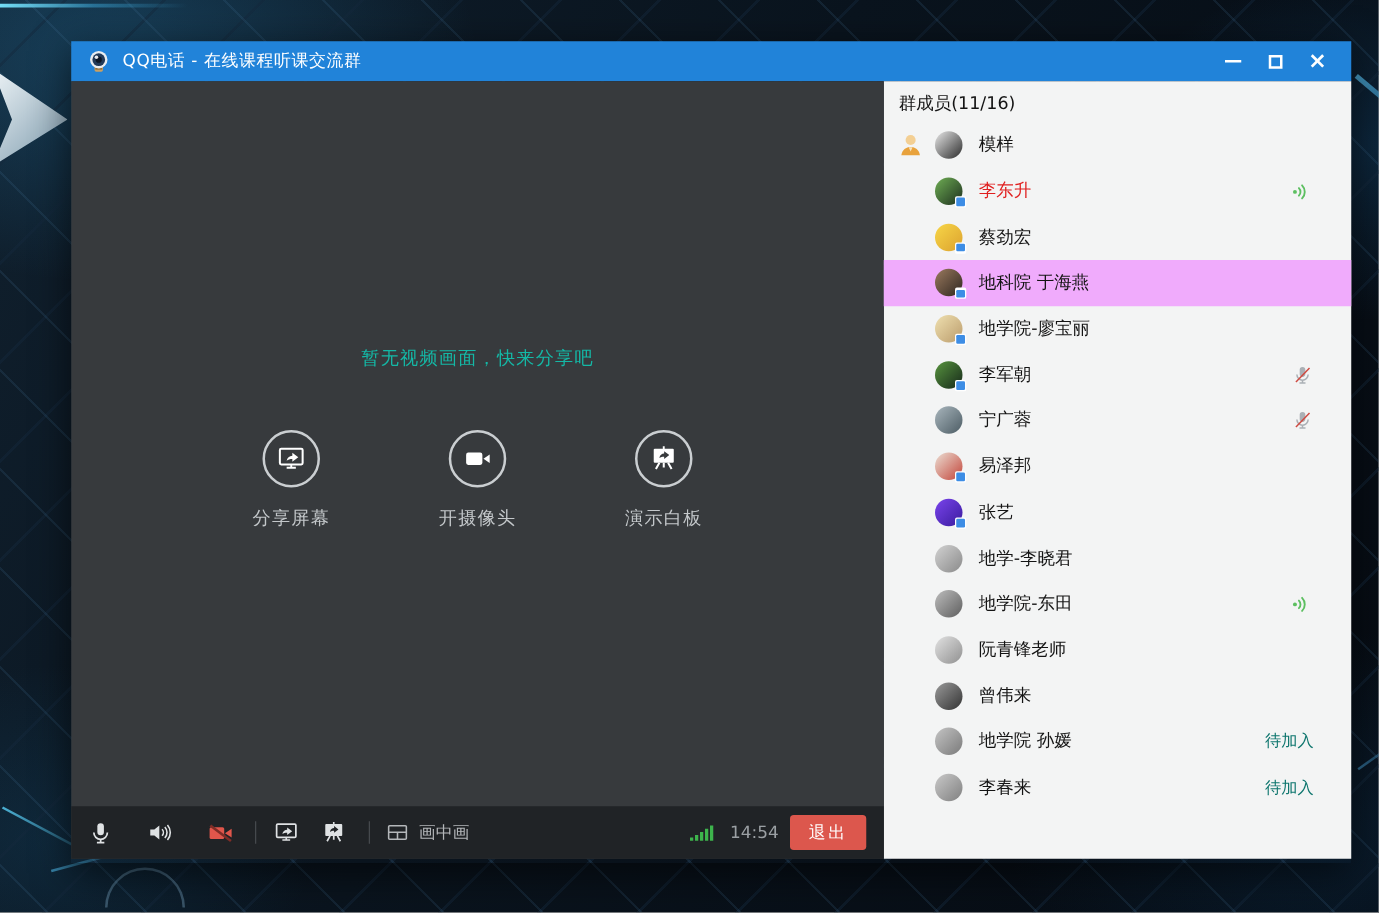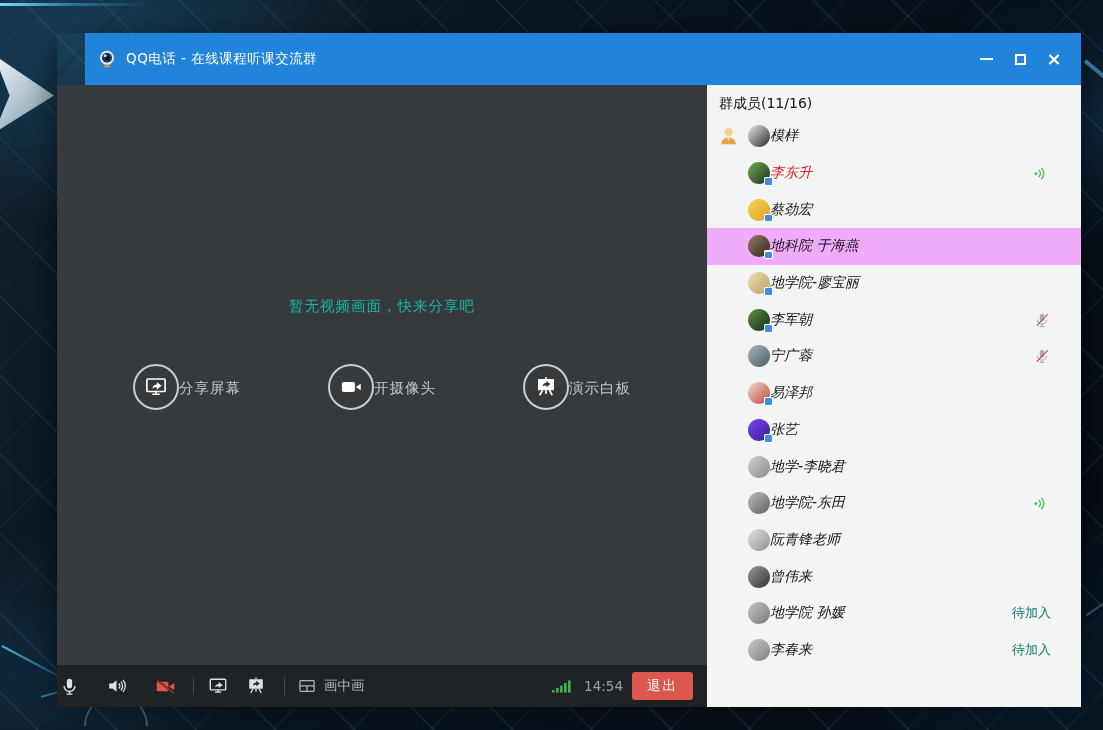--- a/index.html
+++ b/index.html
@@ -41,44 +41,44 @@
   .streak-right { left:1078px; top:78px; width:60px; height:4px;
     background:linear-gradient(90deg, rgba(90,200,250,.7), rgba(40,130,200,.3));
     transform:rotate(40deg); }
   .streak-right2 { left:1082px; top:600px; width:50px; height:2px;
     background:linear-gradient(90deg, rgba(80,180,240,.5), transparent);
     transform:rotate(-35deg); }
 
   
   .window { position:absolute; left:57px; top:33px; width:1024px; height:657px;
     box-shadow:0 8px 30px rgba(0,0,0,.6); }
-  .titlebar { height:52px; background:var(--titlebar,#2183d9); display:flex; align-items:center;
-    padding:0 10px 0 12px; color:#fff;margin-left:28px; }
+  .titlebar { height:32px; background:var(--titlebar,#2183d9); display:flex; align-items:center;
+    padding:0 10px 0 12px; color:#fff; }
   .applogo { width:20px; height:20px; margin-right:9px; display:inline-flex; }
   .title { font-size:13.5px; letter-spacing:.5px; }
   .controls { margin-left:auto; display:flex; align-items:center; }
   .ctl { width:34px; height:26px; display:inline-flex; align-items:center; justify-content:center; cursor:pointer; }
   .minbar { display:inline-block; width:13px; height:2px; background:#fff; }
   .maxbox { display:inline-block; width:11px; height:11px; border:2px solid #fff; }
   .closex { font-size:18px; font-weight:bold; line-height:1; color:#fff; }
 
   .wbody { display:flex; height:622px; }
 
   
   .main { position:relative; width:650px; background:#373a3d; }
   .center { position:absolute; top:212px; left:0; width:100%; text-align:center; }
   .empty { font-size:14.5px; color:#14b8a6; letter-spacing:1px; }
   .actions { margin-top:48px; display:flex; justify-content:center; gap:87px; }
-  .action { display:flex; cursor:pointer; }
+  .action { display:flex; flex-direction:column; align-items:center; cursor:pointer; }
   .circle { width:46px; height:46px; border:2px solid #caced1; border-radius:50%;
     display:flex; align-items:center; justify-content:center; }
   .alabel { margin-top:15px; font-size:14.5px; color:#c3c7ca; letter-spacing:1px; }
 
   .toolbar { position:absolute; left:0; bottom:0; width:100%; height:42px; background:#202326;
-    display:flex; align-items:center; padding:0 14px 0 0; }
+    display:flex; align-items:center; padding:0 14px 0 11px; }
   .tbtn { display:inline-flex; align-items:center; justify-content:center; width:24px; height:24px;
     cursor:pointer; margin-right:14px; }
   .tbtn.sp2 { margin-right:24px; }
   .sep { width:1px; height:18px; background:#45494d; margin:0 12px 0 2px; }
   .pip { display:inline-flex; align-items:center; gap:7px; cursor:pointer; }
   .pip-label { font-size:13.5px; color:#b4b7ba; }
   .tright { margin-left:auto; display:flex; align-items:center; gap:9px; }
   .time { font-size:13.5px; color:#9ba0a4; }
   .exit { border:none; background:var(--exit,#dc574d); color:#fff; font-size:13.5px;
     padding:5px 15px; border-radius:3px; cursor:pointer; font-family:inherit; letter-spacing:2px; }
@@ -88,21 +88,21 @@
   .shead { height:33px; line-height:36px; padding-left:12px; font-size:14px; }
   .mlist { flex:1; }
   .mrow { position:relative; height:36.7px; display:flex; align-items:center;
     padding:0 30px 0 41px; cursor:pointer; }
   .mrow.sel { background:#f0abfc; }
   .owner { position:absolute; left:11px; top:7px; width:21px; height:21px; }
   .avatar { position:relative; flex:0 0 auto; width:22px; height:22px; border-radius:50%; }
   .badge { position:absolute; right:-3px; bottom:-2px; width:9px; height:9px;
     background:#fff; border-radius:1.5px; display:flex; align-items:center; justify-content:center; }
   .badge::after { content:""; width:6.5px; height:6.5px; background:var(--badge,#3d8de5); border-radius:1px; }
-  .mname { margin-left:0; font-size:14px; white-space:nowrap;font-style:italic; }
+  .mname { margin-left:13px; font-size:14px; white-space:nowrap; }
   .mname.red { color:var(--redname,#e01f1f); }
   .status { margin-left:auto; display:inline-flex; align-items:center; }
   .status.pending { font-size:13px; color:#0f766e; }
 </style>
 </head>
 <body>
 
 <div class="desktop">
   <div class="deco streak-top"></div>
   <div class="deco arrow-left"></div>

